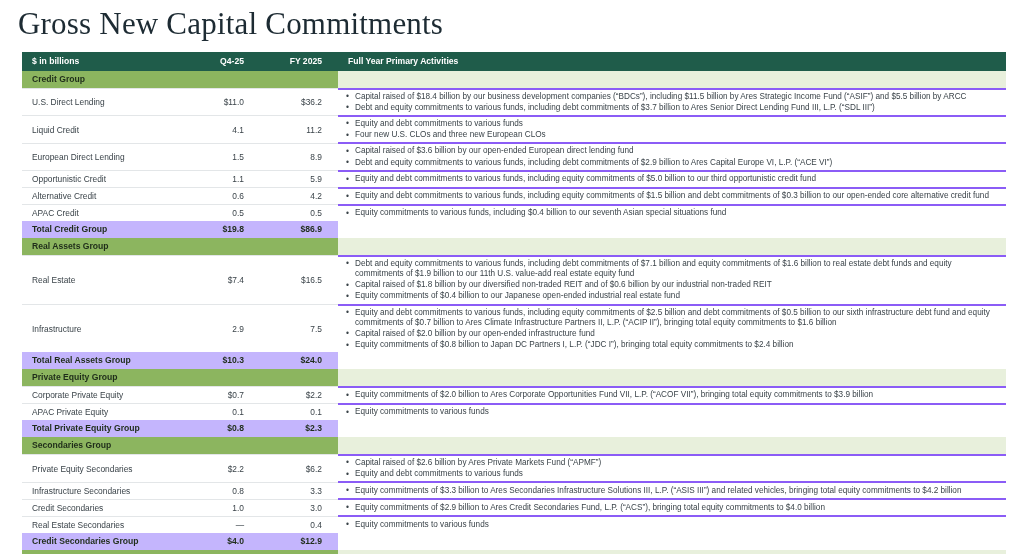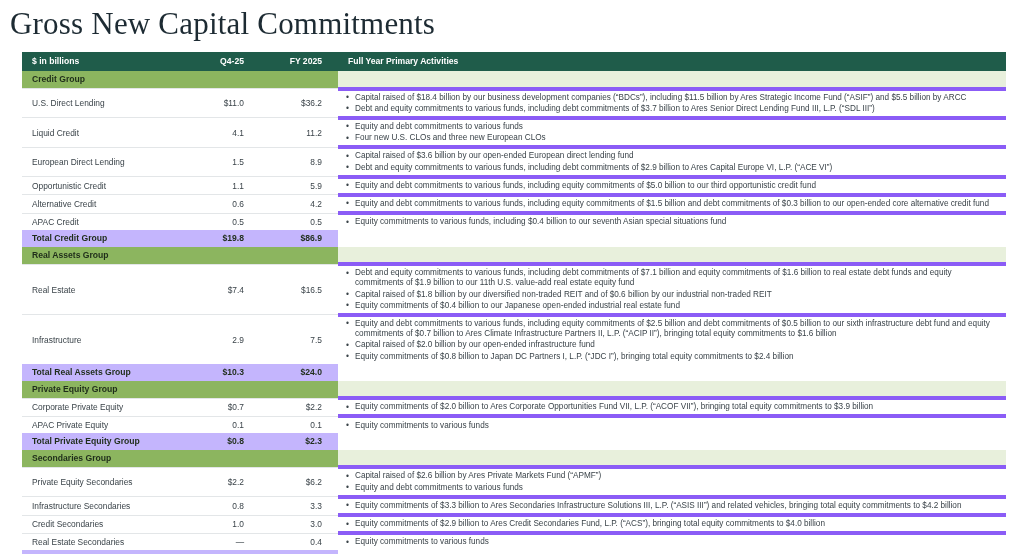--- a/index.html
+++ b/index.html
@@ -10,21 +10,21 @@
     font-family: "Liberation Sans", sans-serif;
     overflow: hidden;
   }
   #page {
     position: relative;
     width: 1028px; height: 554px;
     background: #ffffff;
   }
   #slide-title {
     position: absolute;
-    left: 10px; top: 6px;
+    left: 18px; top: 6px;
     font-family: "Liberation Serif", serif;
     font-size: 31px;
     font-weight: 400;
     color: #1d2b33;
     letter-spacing: 0.2px;
     white-space: nowrap;
   }
   #table-wrap {
     position: absolute;
     left: 22px; top: 52px;
@@ -84,21 +84,21 @@
   
   tr.data td {
     background: #ffffff;
     border-top: 1px solid #e3e6e8;
     padding: 3px 0 3px 0;
     vertical-align: middle;
     color: #3a4349;
   }
   tr.data td.lbl { padding-left: 10px; font-size: 8.4px; }
   tr.data td.num { text-align: right; padding-right: 16px; font-size: 8.4px; }
-  tr.data td.act { padding: 2px 4px 2px 6px; border-top: 4px solid #8b5cf6; }
+  tr.data td.act { padding: 2px 4px 2px 6px; border-top: 2px solid #8b5cf6; }
 
   ul.bul {
     margin: 0; padding: 0; list-style: none;
   }
   ul.bul li {
     position: relative;
     padding-left: 11px;
     margin: 0 0 1px 0;
     line-height: 10.2px;
     font-size: 8.2px;

